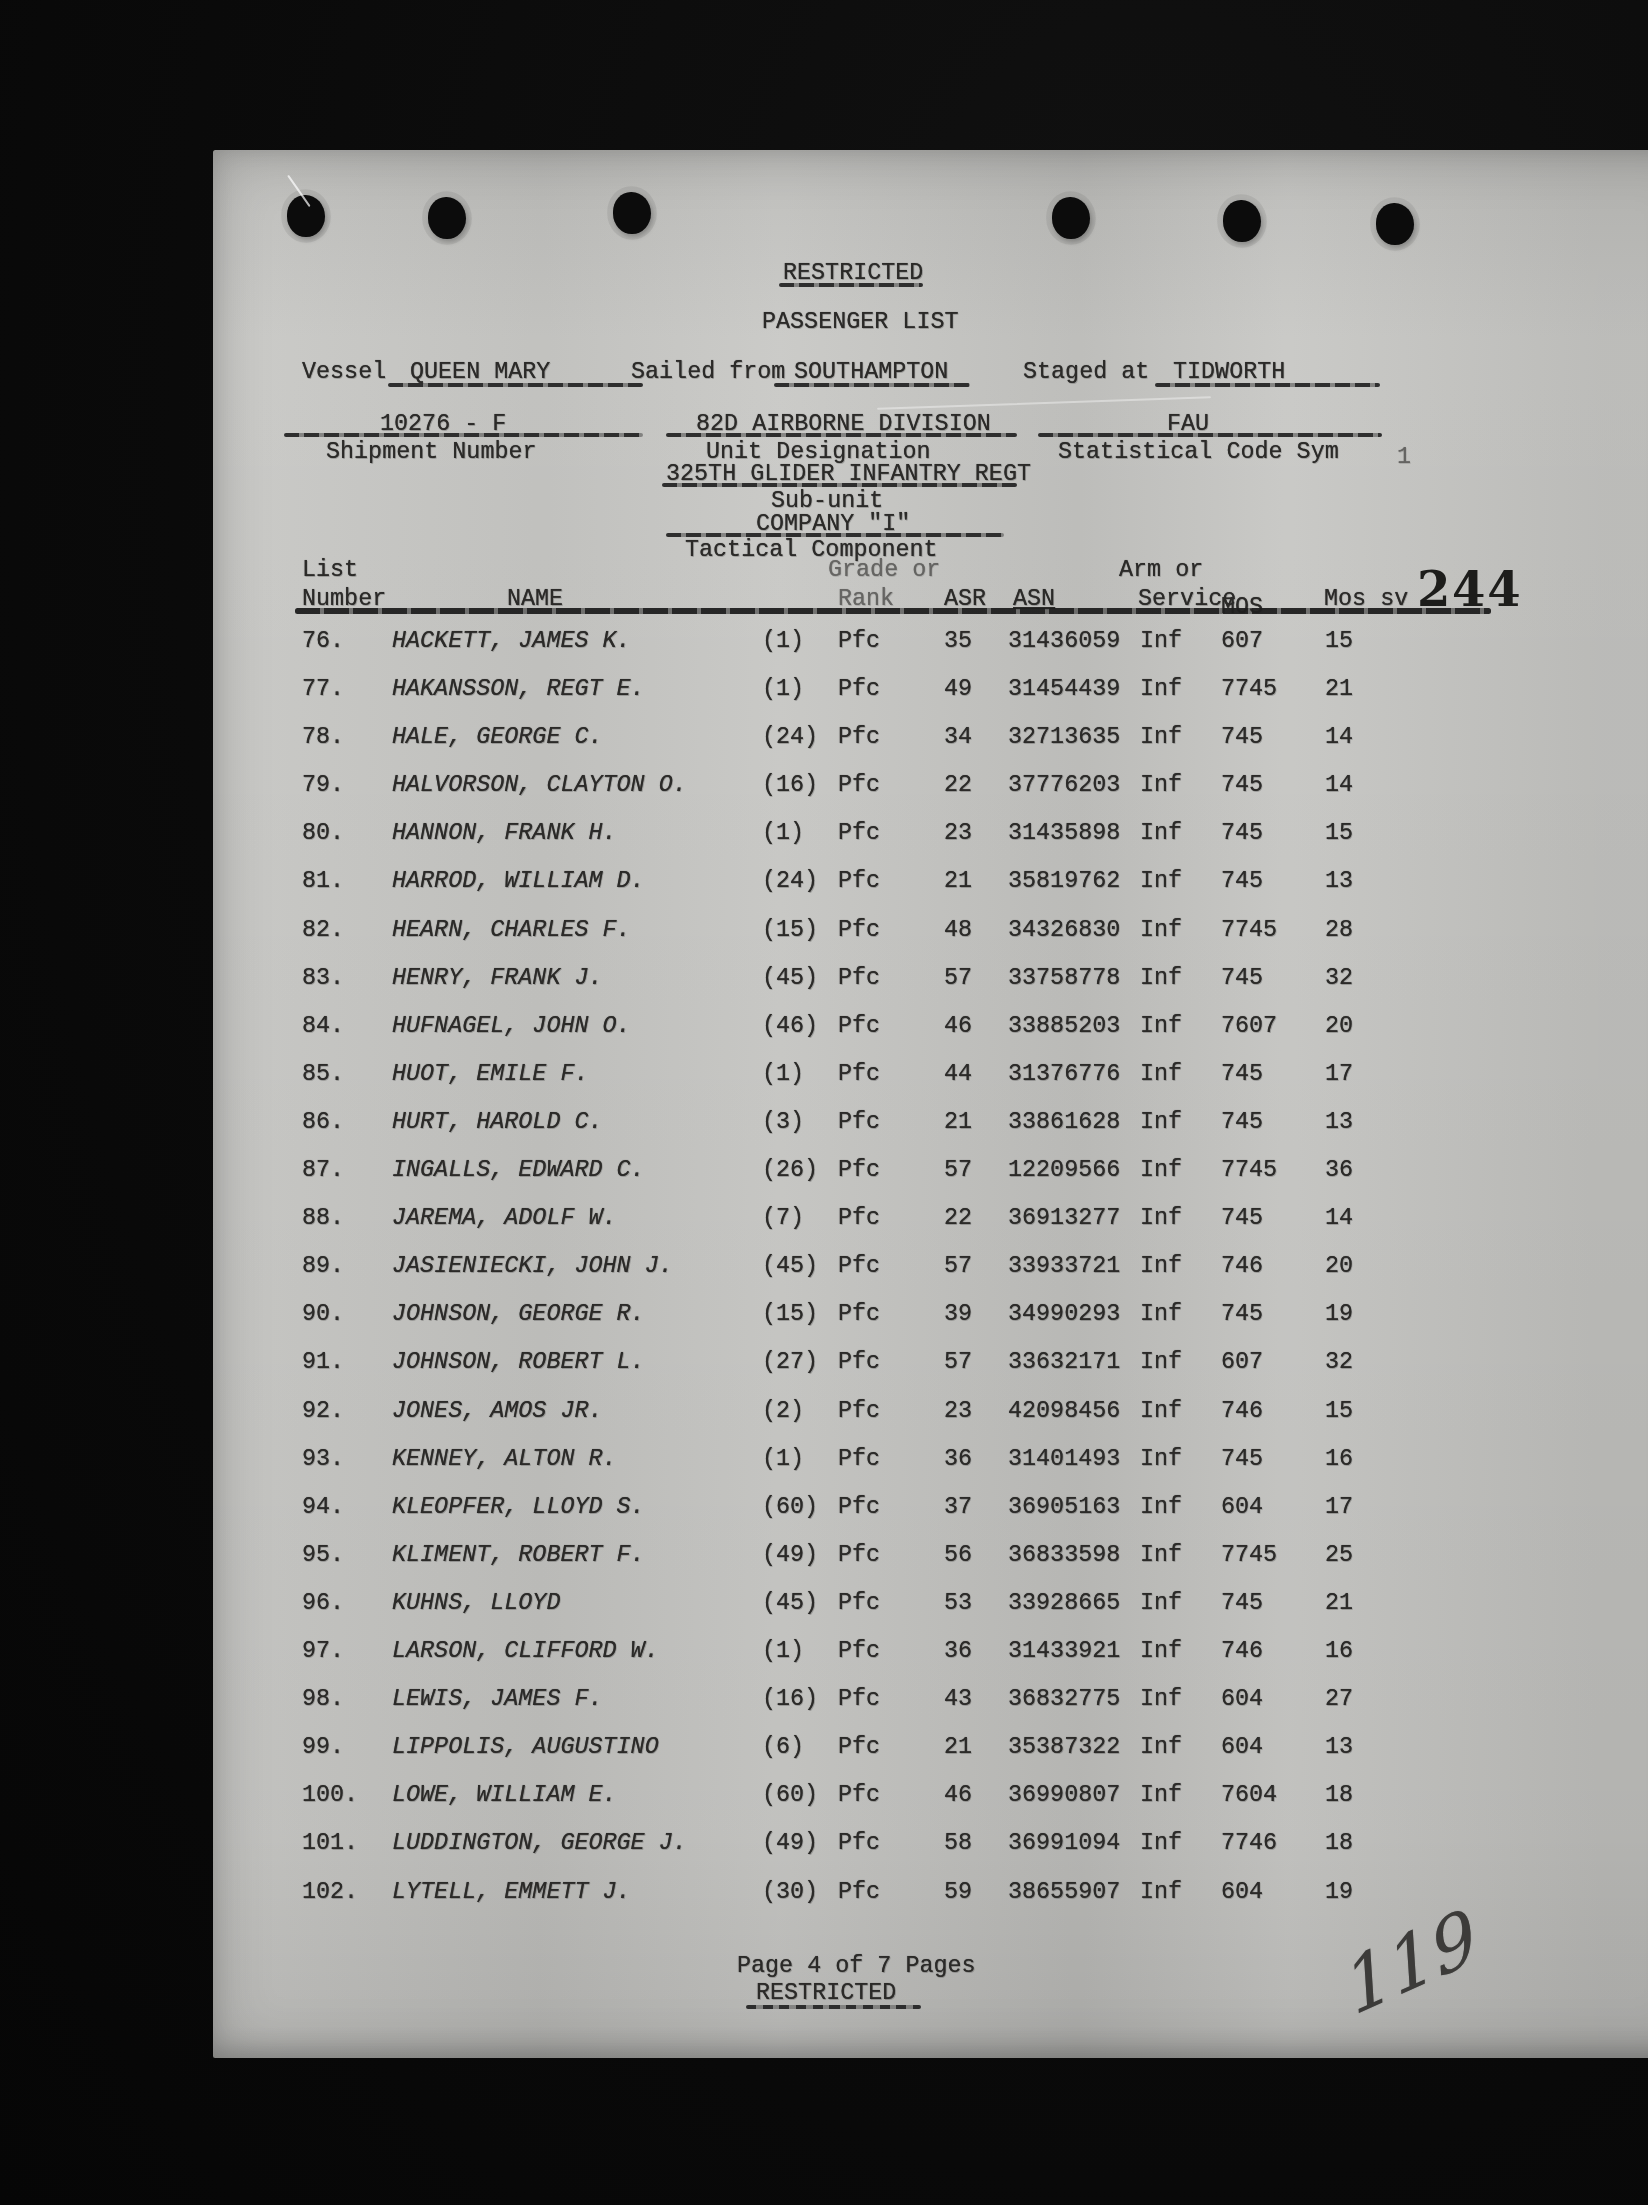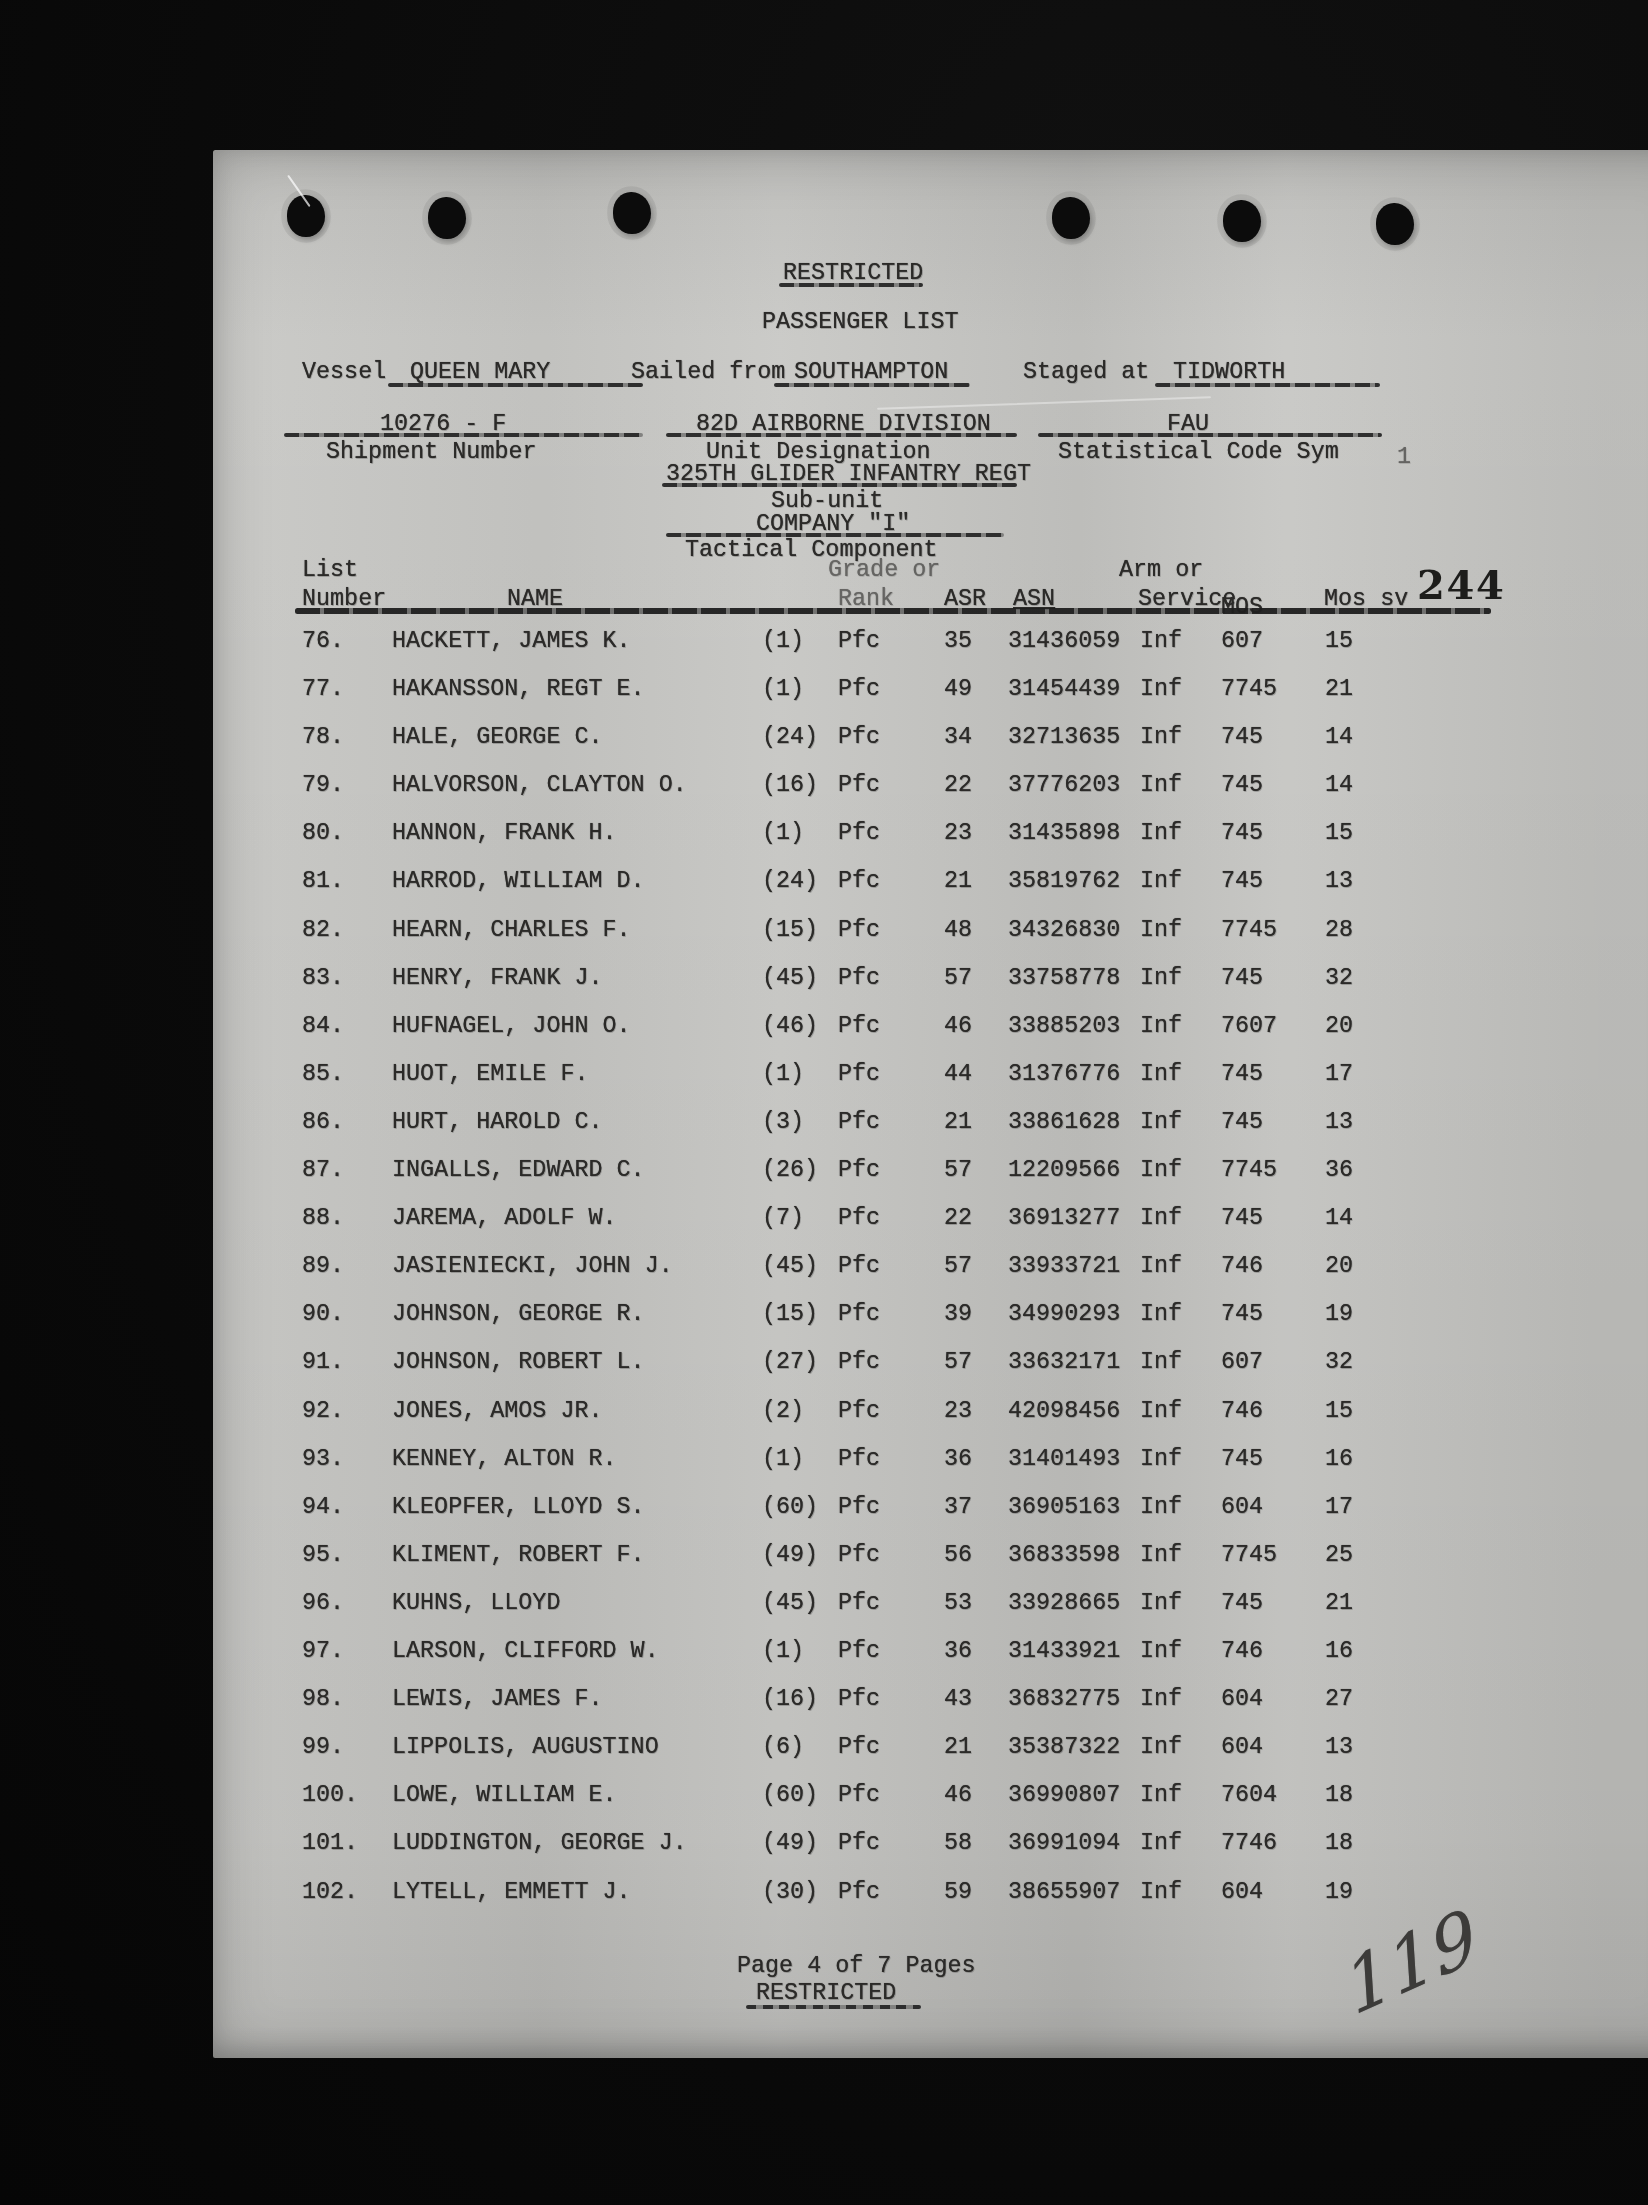--- a/index.html
+++ b/index.html
@@ -19,27 +19,27 @@
   .t{position:absolute;white-space:pre;font:23.4px/1.15 "Liberation Mono", monospace;
      color:#2b2a28;text-shadow:0 0 0.8px rgba(40,40,40,.8), 0.8px 0.8px 0 rgba(40,40,40,.22);}
   .faint{opacity:.62;}
   .ul{position:absolute;height:4.2px;border-radius:2.5px;
       background:repeating-linear-gradient(90deg, rgba(38,38,38,.95) 0 15px, rgba(38,38,38,.42) 15px 20px);}
   .rule{position:absolute;height:5.8px;border-radius:2.5px;
       background:repeating-linear-gradient(90deg, rgba(30,30,30,.95) 0 25px, rgba(30,30,30,.5) 25px 29px);}
   .punch{position:absolute;width:38px;height:42px;background:#0c0c0c;
       border-radius:48% 52% 50% 50%;box-shadow:0 0 0 5.8px rgba(0,0,0,.07), 1.7px 2.5px 5px rgba(0,0,0,.25);}
   .stamp{position:absolute;font-family:"DejaVu Serif", serif;font-weight:700;
-      font-size:40px;letter-spacing:1.7px;color:#1d1d1b;}
+      font-size:48px;letter-spacing:1.7px;color:#1d1d1b;}
   .hand{position:absolute;font-family:"DejaVu Serif", serif;font-style:italic;
       font-size:73px;color:#3c3b39;transform:rotate(-24deg) skewX(-10deg);
       text-shadow:0 0 0.8px rgba(60,60,60,.6);}
   .scratch{position:absolute;height:1.7px;background:rgba(255,255,255,.7);border-radius:1.7px;}
   
-  .c-num{left:89px;} .c-name{left:179px;} .c-grade{left:549px;} .c-rank{left:625px;}
+  .c-num{left:89px;} .c-name{left:179px;font-style:italic;} .c-grade{left:549px;} .c-rank{left:625px;}
   .c-asr{left:731px;} .c-asn{left:795px;} .c-svc{left:927px;} .c-mos{left:1008px;}
   .c-sv{left:1112px;}
   .row{position:absolute;left:0;width:100%;height:28px;}
   .row .t{top:0;}
 </style>
 </head>
 <body>
 
 <div id="scan">
   <div id="paper">

